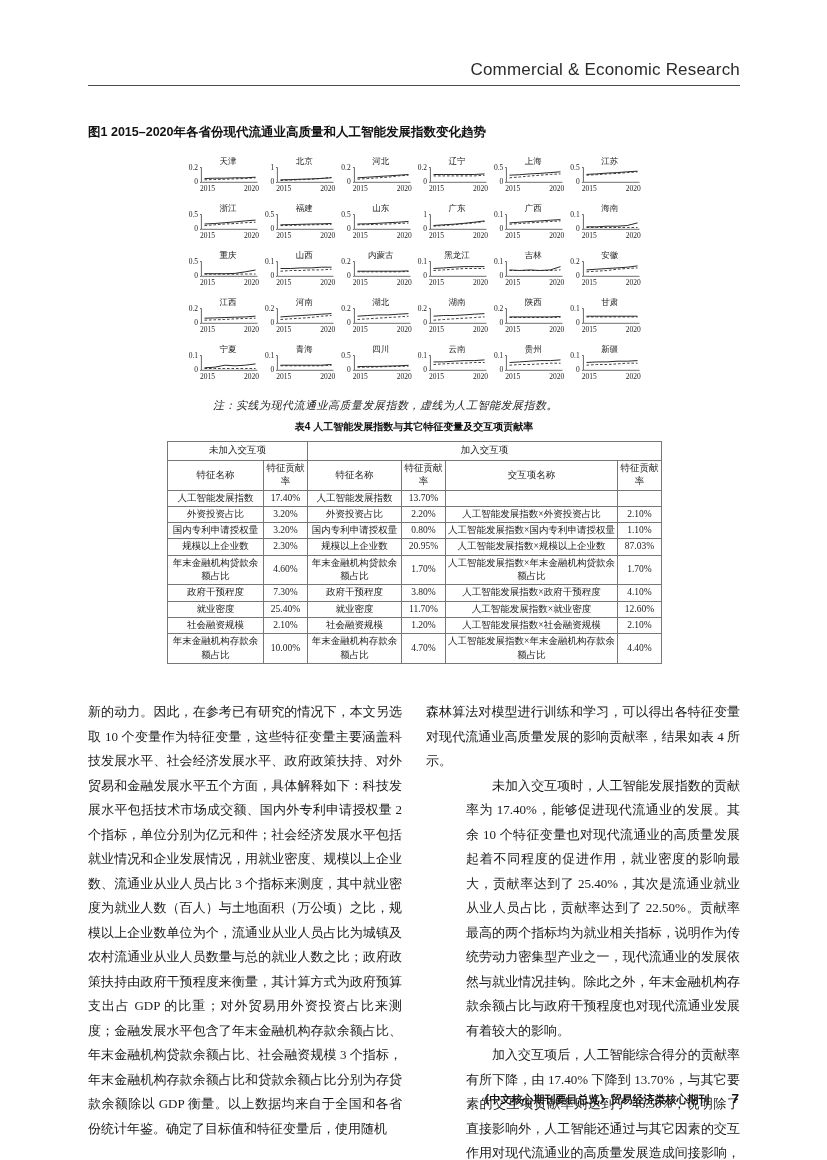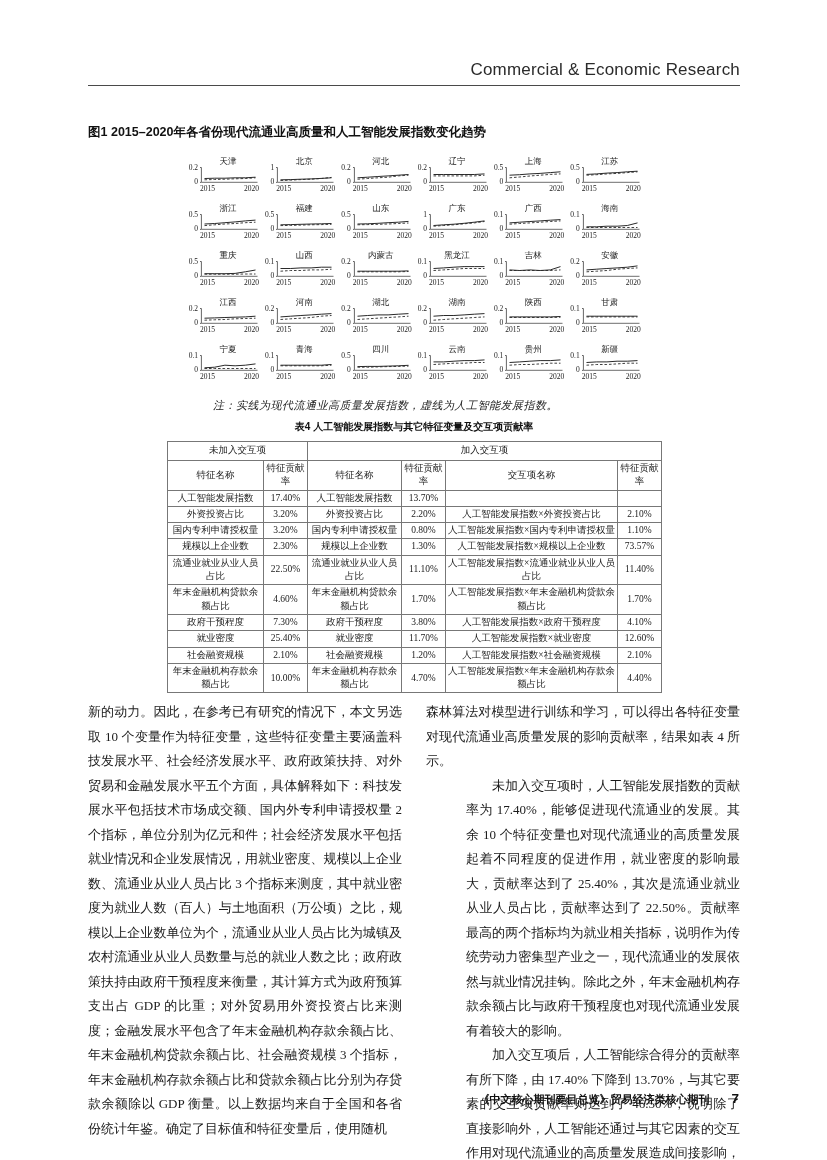--- a/index.html
+++ b/index.html
@@ -712,31 +712,23 @@
           <td>3.20%</td>
           <td>国内专利申请授权量</td>
           <td>0.80%</td>
           <td>人工智能发展指数×国内专利申请授权量</td>
           <td>1.10%</td>
         </tr>
         <tr>
           <td>规模以上企业数</td>
           <td>2.30%</td>
           <td>规模以上企业数</td>
-          <td>1.30%</td>
+          <td>20.95%</td>
           <td>人工智能发展指数×规模以上企业数</td>
-          <td>73.57%</td>
-        </tr>
-        <tr>
-          <td>流通业就业从业人员占比</td>
-          <td>22.50%</td>
-          <td>流通业就业从业人员占比</td>
-          <td>11.10%</td>
-          <td>人工智能发展指数×流通业就业从业人员占比</td>
-          <td>11.40%</td>
+          <td>87.03%</td>
         </tr>
         <tr>
           <td>年末金融机构贷款余额占比</td>
           <td>4.60%</td>
           <td>年末金融机构贷款余额占比</td>
           <td>1.70%</td>
           <td>人工智能发展指数×年末金融机构贷款余额占比</td>
           <td>1.70%</td>
         </tr>
         <tr>

